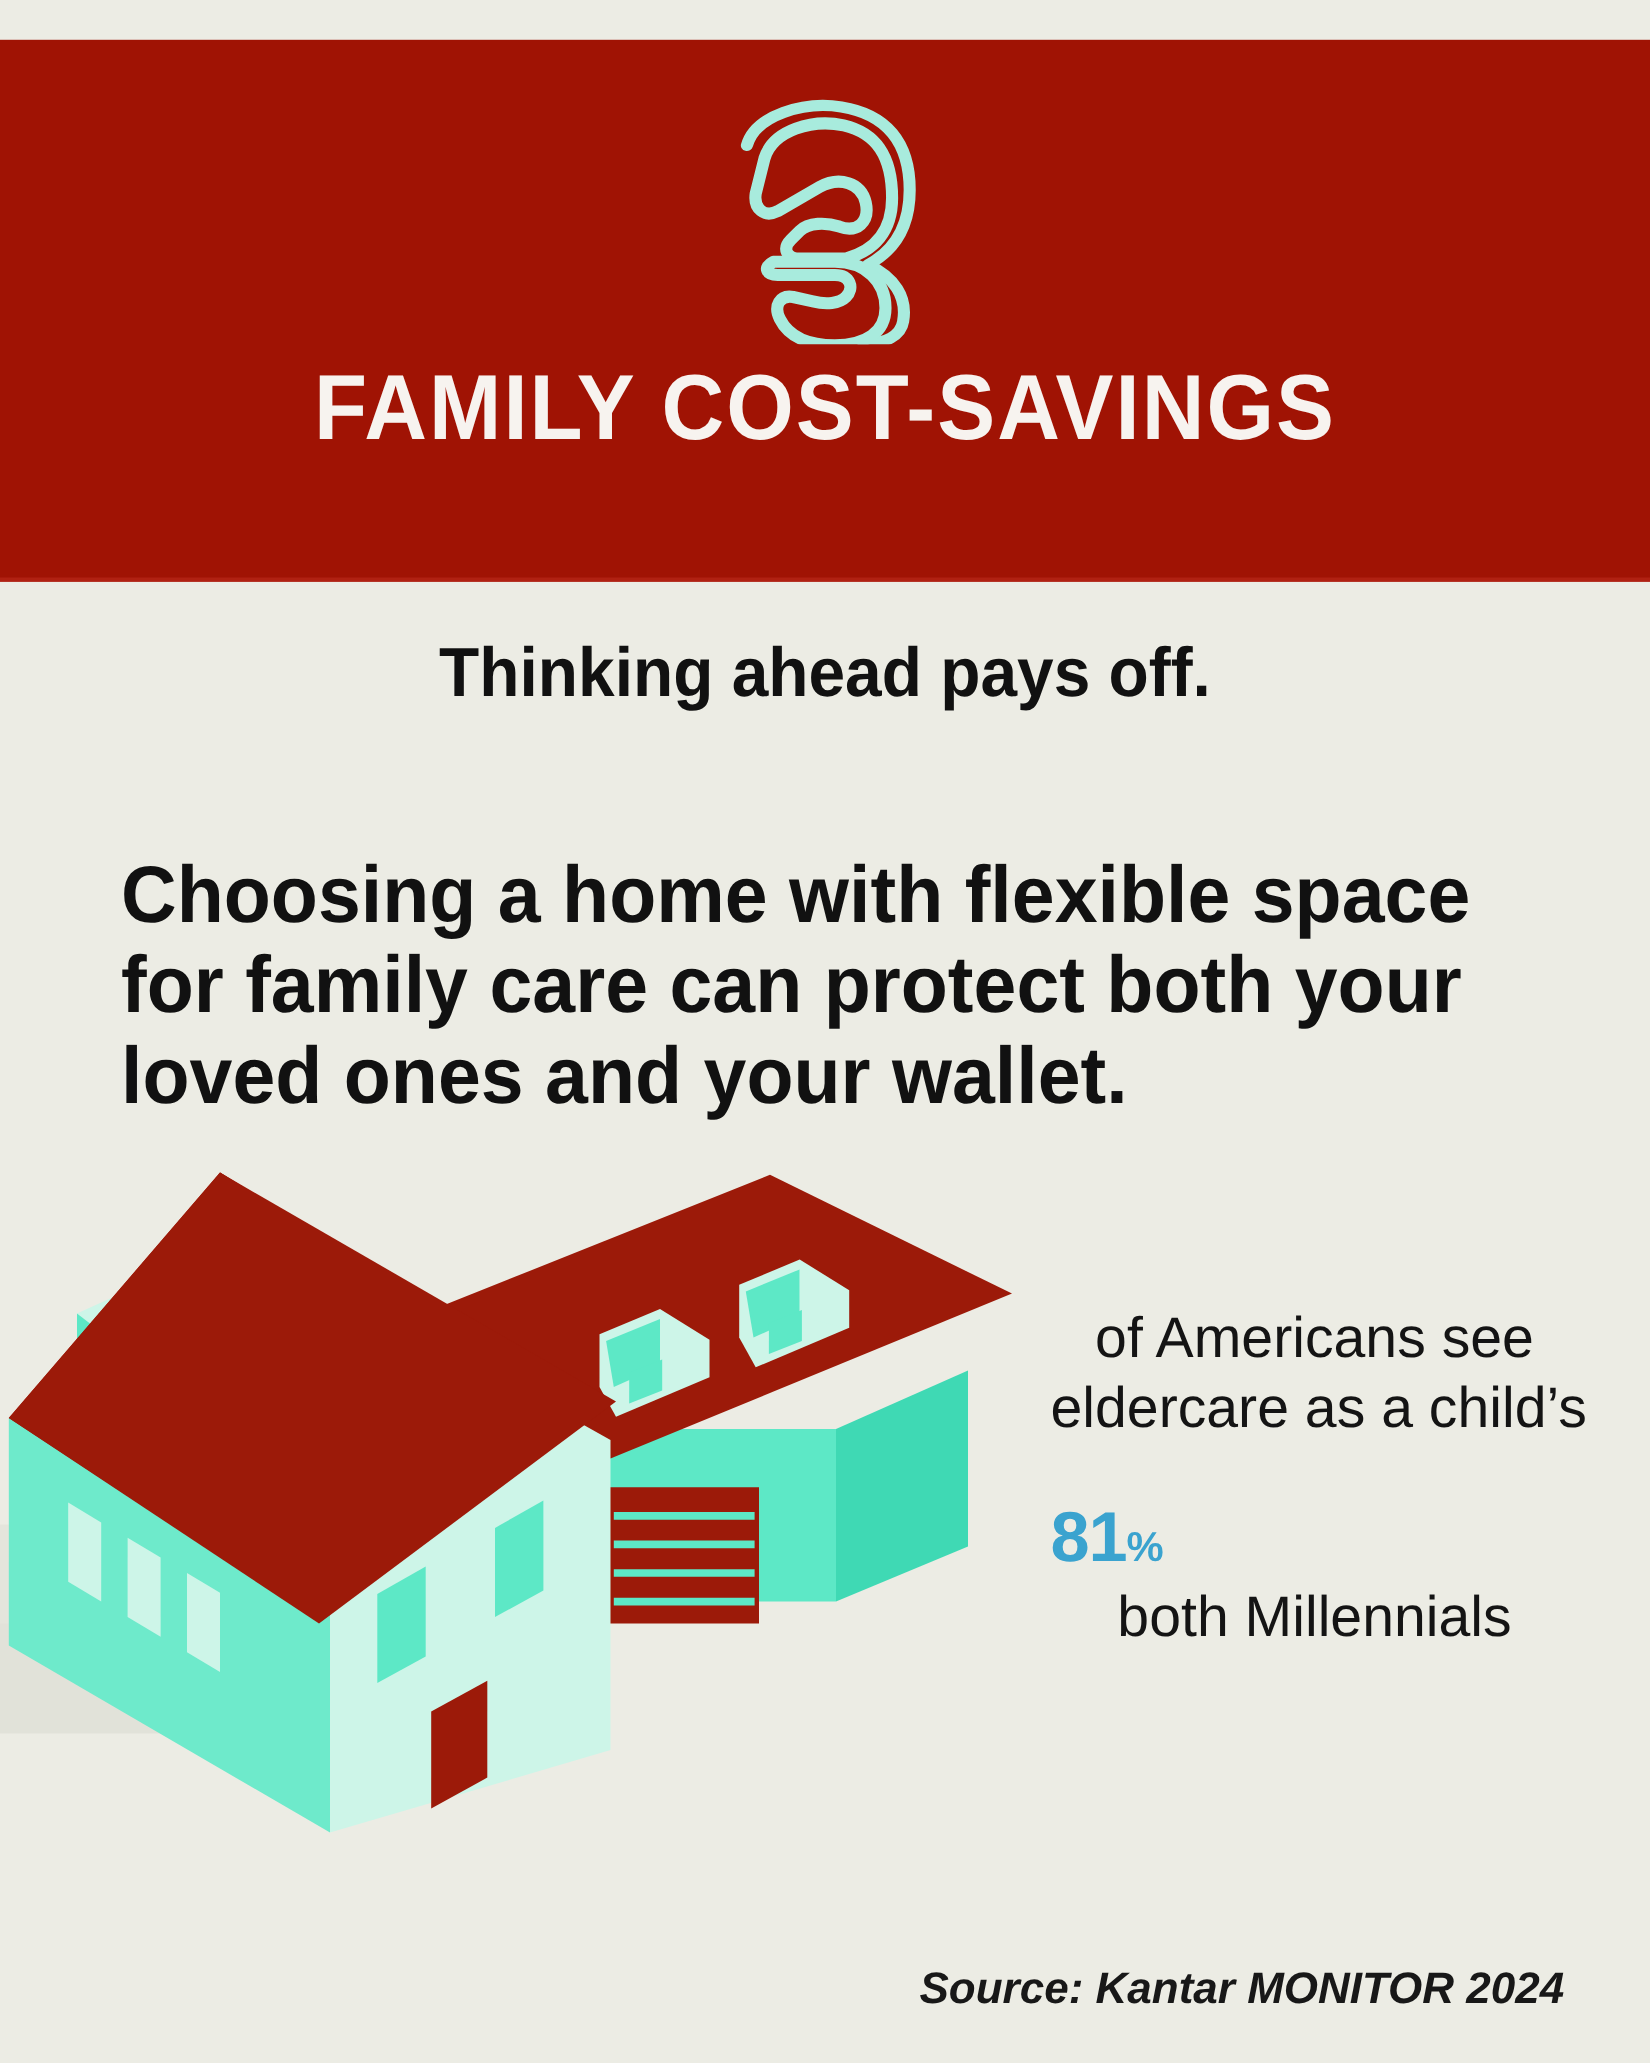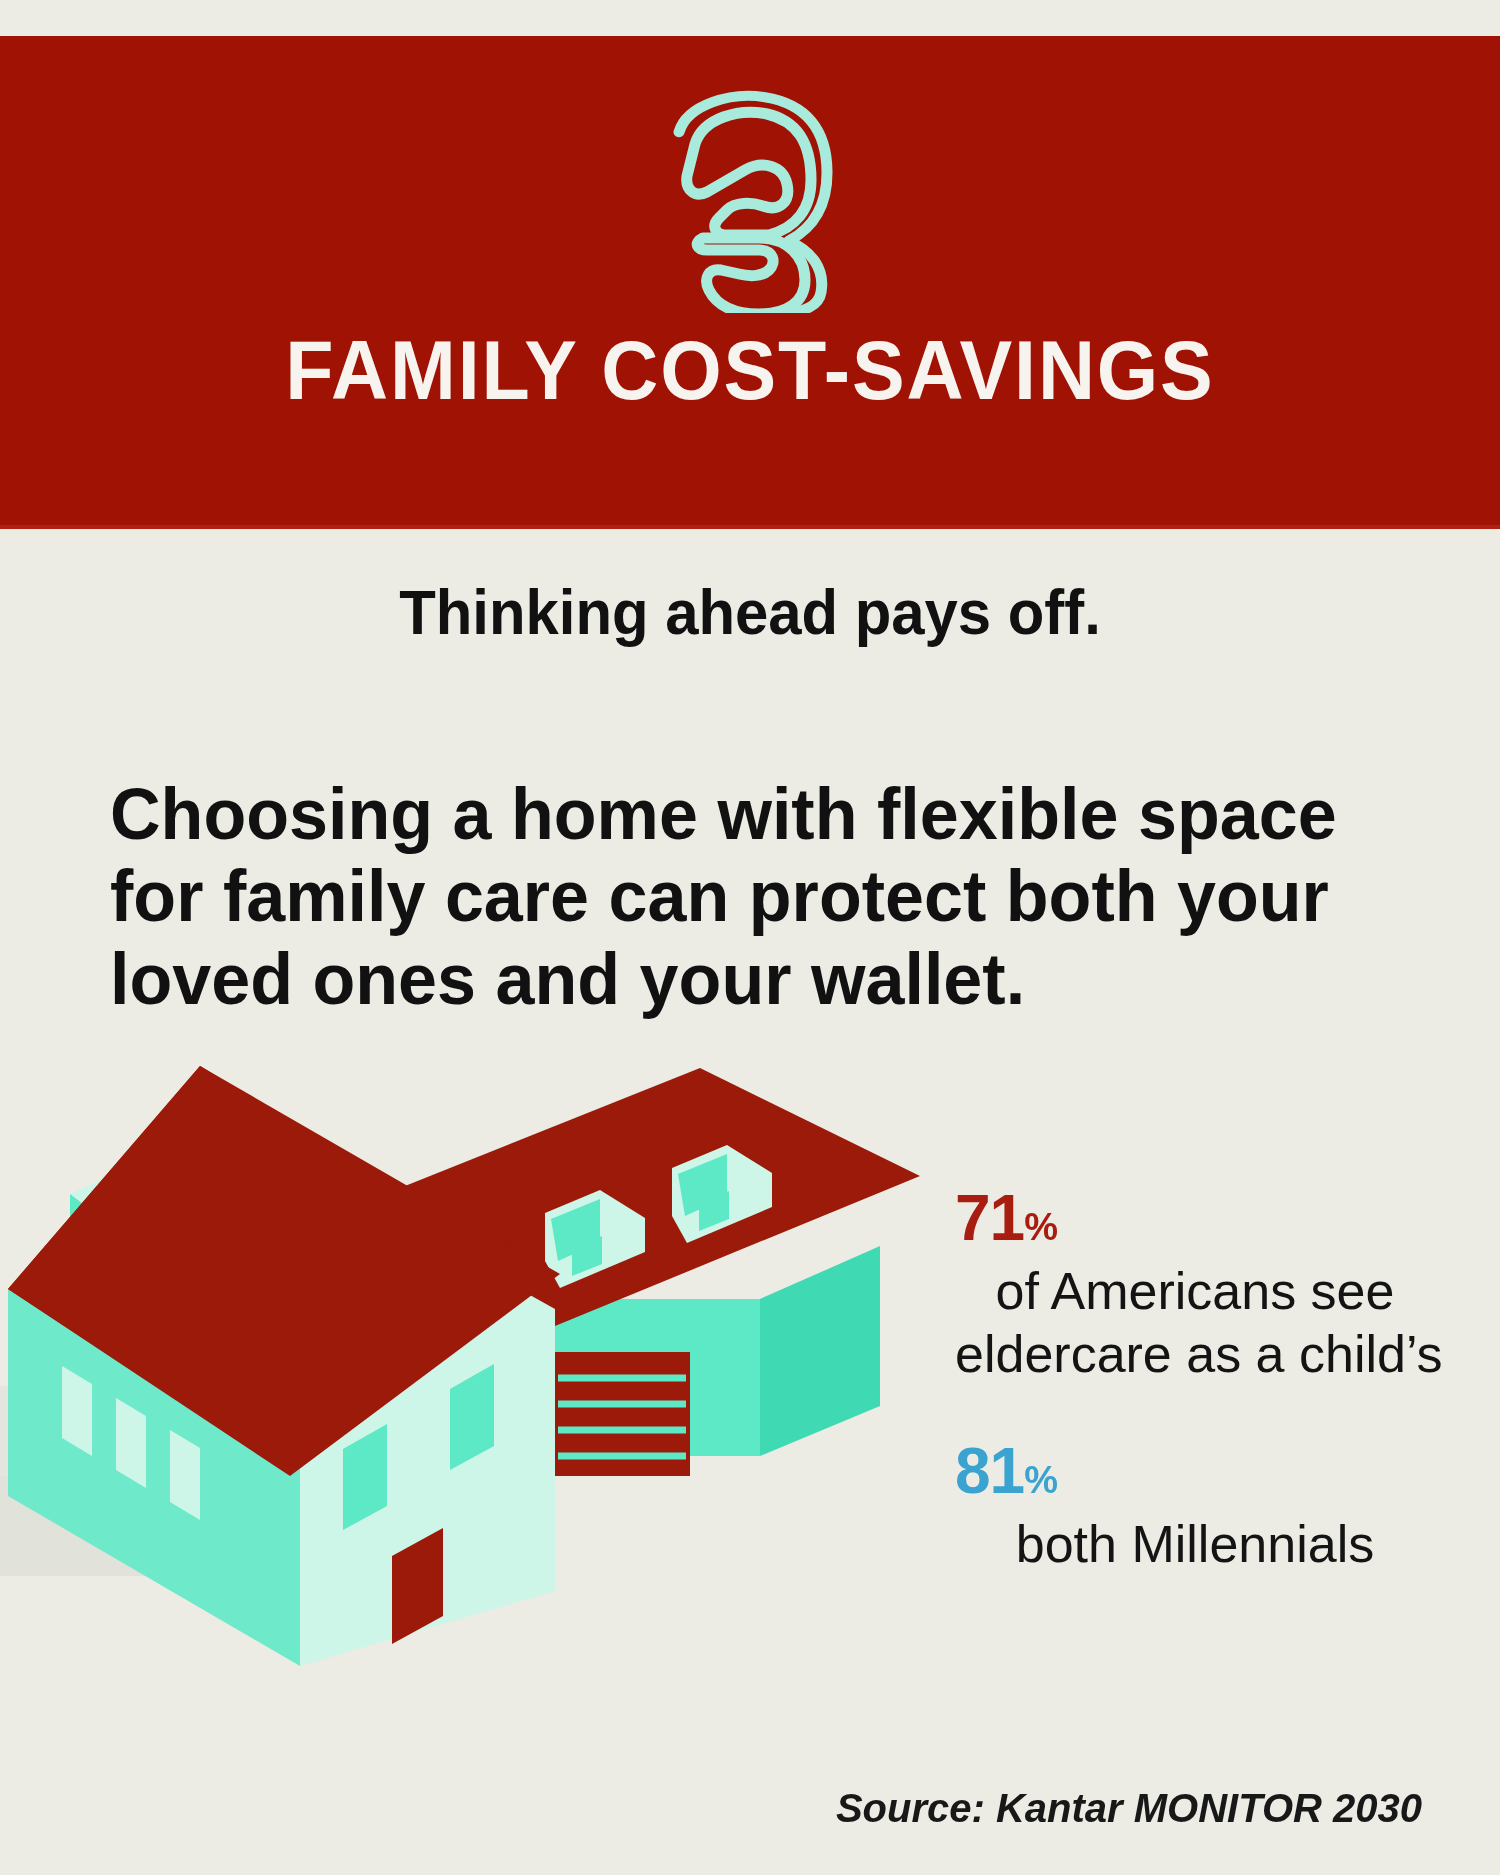--- a/index.html
+++ b/index.html
@@ -287,35 +287,32 @@
         <polygon points="200,10 470,178 290,418" fill="#9c1a09"></polygon>
         <polygon points="200,10 560,218 290,420 8,233" fill="#9c1a09"></polygon>
       </g>
 
     </svg>
   </div>
 
   <div class="stats">
 
     <div class="stat-block">
-      <div class="stat-figure stat-71">
-        <span>71</span><span class="pct">%</span>
-      </div>
       <div class="stat-caption">
         <span class="cline">of Americans see</span>
         <span class="cline">eldercare as a child’s</span>
       </div>
     </div>
 
     <div class="stat-block">
       <div class="stat-figure stat-81">
         <span>81</span><span class="pct">%</span>
       </div>
       <div class="stat-caption">
         <span class="cline">both Millennials</span>
       </div>
     </div>
 
   </div>
 
-  <div class="source">Source: Kantar MONITOR 2030</div>
+  <div class="source">Source: Kantar MONITOR 2024</div>
 
 </div>
 
 </body></html>

